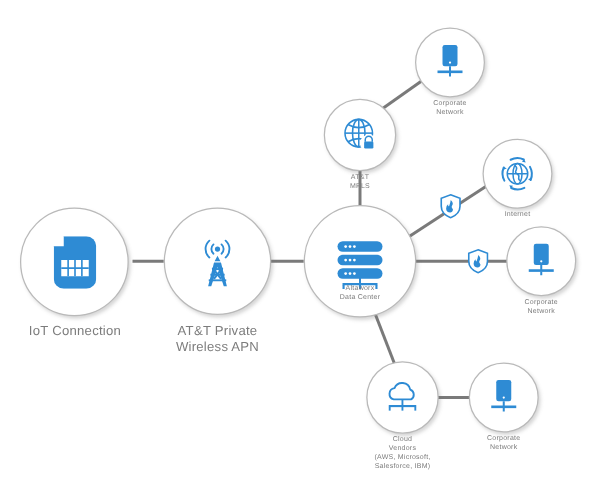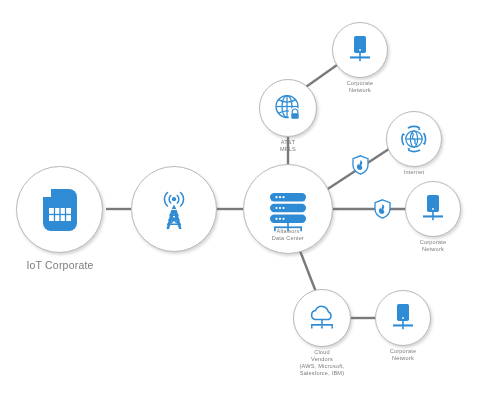--- a/index.html
+++ b/index.html
@@ -52,21 +52,21 @@
         <rect x="6" y="19" width="22" height="13" fill="#ffffff"></rect>
         <g stroke="#2E8BD4" stroke-width="1.3">
           <line x1="6" y1="25.5" x2="28" y2="25.5"></line>
           <line x1="11.5" y1="19" x2="11.5" y2="32"></line>
           <line x1="17" y1="19" x2="17" y2="32"></line>
           <line x1="22.5" y1="19" x2="22.5" y2="32"></line>
         </g>
       </svg>
     </span>
   </div>
-  <div class="lbl lbl-lg" style="left:0px;top:259px;width:120px;">IoT Corporate</div>
+  <div class="lbl lbl-lg" style="left:0px;top:259px;width:120px;">IoT Connection</div>
 
   <div class="node" style="left:131px;top:166px;width:86px;height:86px;">
     <span class="glyph">
       <svg width="40" height="44" viewBox="0 0 40 44">
         <g fill="none" stroke="#2E8BD4" stroke-width="1.5" stroke-linecap="round">
           <path d="M13.5 5.5 A9 9 0 0 0 13.5 19"></path>
           <path d="M26.5 5.5 A9 9 0 0 1 26.5 19"></path>
           <path d="M16.8 8.5 A5 5 0 0 0 16.8 16"></path>
           <path d="M23.2 8.5 A5 5 0 0 1 23.2 16"></path>
         </g>
@@ -76,20 +76,22 @@
           <polygon points="17.2,23 22.8,23 27.5,42 25,42 20,26.5 15,42 12.5,42"></polygon>
           <rect x="15.6" y="27.5" width="8.8" height="1.5"></rect>
           <rect x="14.3" y="32" width="11.4" height="1.5"></rect>
           <rect x="13" y="36.5" width="14" height="1.5"></rect>
           <polygon points="16.5,26.5 23.5,35.5 22.2,36.5 15.4,28"></polygon>
           <polygon points="23.5,26.5 16.5,35.5 17.8,36.5 24.6,28"></polygon>
         </g>
       </svg>
     </span>
   </div>
+  <div class="lbl lbl-lg" style="left:114px;top:259px;width:120px;">AT&amp;T Private
+Wireless APN</div>
 
   <div class="node" style="left:243px;top:164px;width:90px;height:90px;">
     <span class="glyph" style="flex-direction:column;padding-top:6px;">
       <svg width="44" height="40" viewBox="0 0 44 40">
         <g fill="#2E8BD4">
           <rect x="4" y="1" width="36" height="8.4" rx="4.2"></rect>
           <rect x="4" y="11.8" width="36" height="8.4" rx="4.2"></rect>
           <rect x="4" y="22.6" width="36" height="8.4" rx="4.2"></rect>
         </g>
         <g fill="#ffffff">

